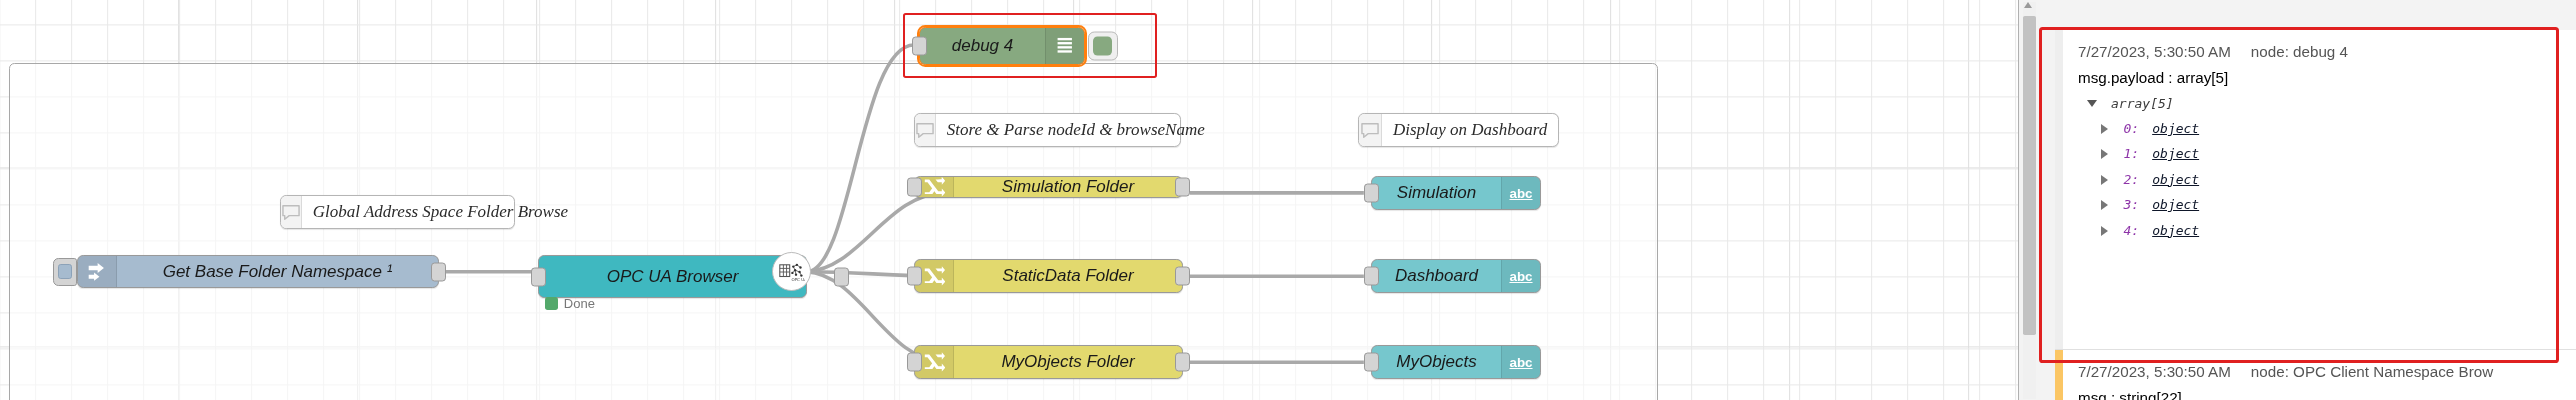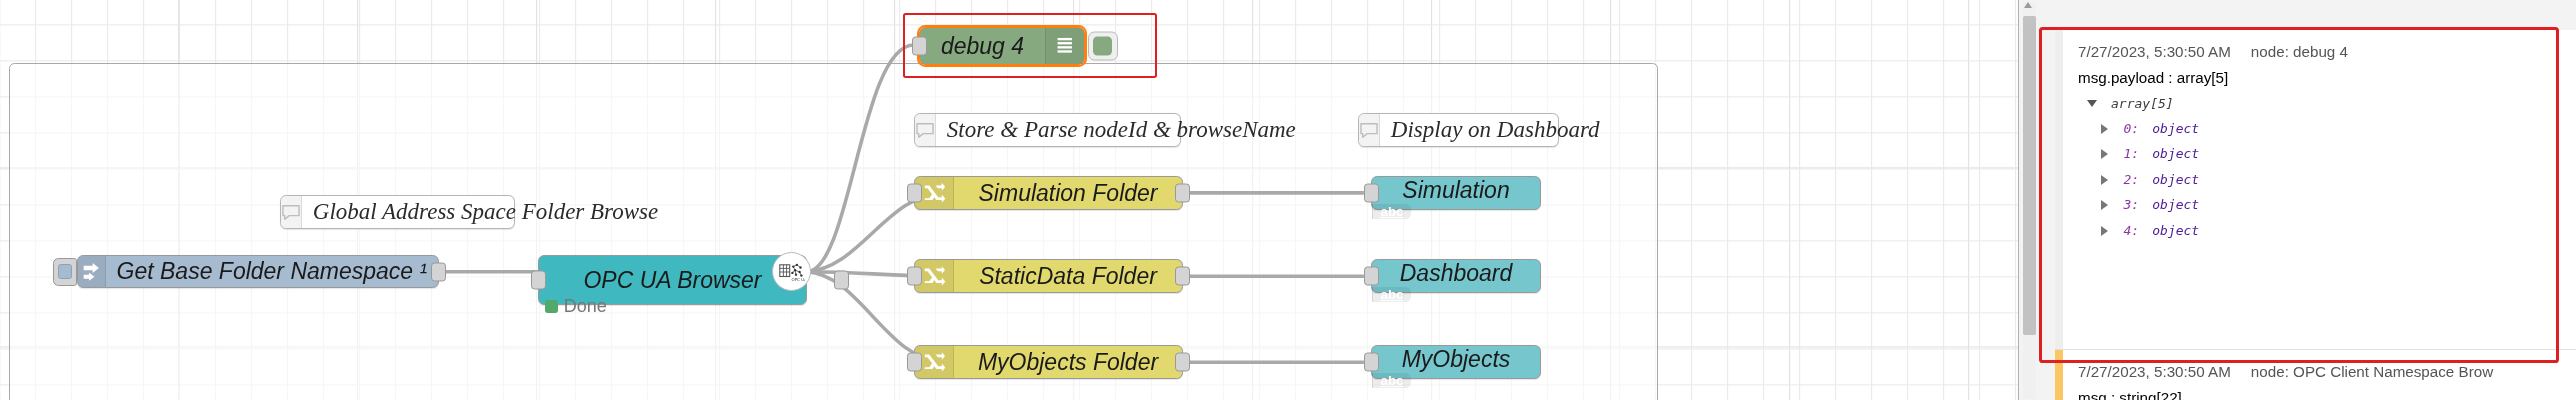--- a/index.html
+++ b/index.html
@@ -54,21 +54,21 @@
     box-shadow: 0 0.9px 0.9px rgba(0,0,0,.10);
     overflow: visible;
   }
   .node .body {
     flex: 1;
     display: flex;
     align-items: center;
     justify-content: center;
     padding: 0 10.8px;
     font-style: italic;
-    font-size: 23px;
+    font-size: 17px;
     color: #1a1a1a;
     white-space: nowrap;
   }
   .node .icon-l, .node .icon-r {
     width: 39px;
     display: flex; align-items: center; justify-content: center;
     background: rgba(0,0,0,.07);
   }
   .node .icon-l { border-right: 0.9px solid rgba(0,0,0,.10); border-radius: 5.4px 0 0 5.4px; }
   .node .icon-r { border-left: 0.9px solid rgba(0,0,0,.10); border-radius: 0 5.4px 5.4px 0; }
@@ -82,21 +82,21 @@
     border-radius: 3.6px;
     top: 50%; transform: translateY(-50%);
   }
   .port.in  { left: -8px; }
   .port.out { right: -8px; }
 
   
   .n-inject  { background: #a6bbcf; }
   .n-opcua   { background: #3fb8c0; }
   .n-change  { background: #e2d96e; }
-  .n-text    { background: #76c7cd; flex-direction: column; }
+  .n-text    { background: #76c7cd; }
   .n-debug   { background: #87a980; }
   .n-comment { background: #fff; border-color: #b5b5b5; }
   .n-comment .icon-l { background: #f3f3f3; }
   .n-comment .body { color: #2b2b2b; font-family: Liberation Serif, serif; }
 
   
   .inject-btn {
     position: absolute;
     left: -25px; top: 50%; transform: translateY(-50%);
     width: 24px; height: 28px;
@@ -121,21 +121,21 @@
   }
   .debug-toggle i {
     display: block; width: 19px; height: 19px;
     background: #87a980; border-radius: 4.5px;
   }
 
   
   .node-status {
     position: absolute;
     display: flex; align-items: center; gap: 6.3px;
-    font-size: 18px; color: #777;
+    font-size: 13px; color: #777;
     white-space: nowrap;
   }
   .node-status .dot { width: 12.5px; height: 12.5px; border-radius: 2.7px; background: #53a96b; }
 
   
   .select-rect {
     position: absolute;
     border: 2.7px solid #e02020;
     border-radius: 2.7px;
     pointer-events: none;
@@ -198,21 +198,21 @@
     display: flex; align-items: center; gap: 13px;
     font-size: 13px; line-height: 20px;
     padding: 2.7px 0;
     font-family: "DejaVu Sans Mono", monospace;
     white-space: nowrap;
   }
   .tw { width: 12.5px; display:flex; align-items:center; justify-content:center; }
   .tw .tri-r { width:0;height:0;border-top:5.4px solid transparent;border-bottom:5.4px solid transparent;border-left:7.2px solid #777; }
   .tw .tri-d { width:0;height:0;border-left:5.4px solid transparent;border-right:5.4px solid transparent;border-top:7.2px solid #555; }
   .k-idx { color: #8d34a8; font-style: italic; }
-  .k-type { color: #4c1d95; font-style: italic; }
+  .k-type { color: #0f172a; font-style: italic; text-decoration: underline; }
   .k-arr { color: #3a3a3a; font-style: italic; }
   .child { padding-left: 12.5px; }
 
   .sel-panel {
     position: absolute;
     left: 20px; top: 27px;
     width: 520px; height: 336px;
     border: 3.6px solid #e02020;
     border-radius: 3.6px;
     pointer-events: none;
@@ -280,21 +280,21 @@
       <div class="icon-l">
         <svg width="21.5" height="20" viewBox="0 0 24 22">
           <path d="M3 4 h10 v-3 l7 5.5 -7 5.5 v-3 h-10 z" fill="#fff"></path>
           <path d="M3 14 h6 v-2.5 l6 4.7 -6 4.7 v-2.5 h-6 z" fill="#fff"></path>
         </svg>
       </div>
       <div class="body">Get Base Folder Namespace ¹</div>
       <div class="port out"></div>
     </div>
 
-    <div class="node n-opcua" style="left:538px; top:255px; width:269px; height:50px;">
+    <div class="node n-opcua" style="left:538px; top:255px; width:269px; height:43px;">
       <div class="port in"></div>
       <div class="body">OPC UA Browser</div>
       <div class="icon-r" style="background:#fff; border:0.9px solid #bbb; border-radius:50%; width:39px; height:39px; position:absolute; right:-5.4px; top:-3.6px; flex-direction:column;">
         <svg width="27" height="20" viewBox="0 0 30 22">
           <rect x="2" y="3" width="11" height="13" fill="none" stroke="#555" stroke-width="1.2"></rect>
           <line x1="2" y1="7" x2="13" y2="7" stroke="#555" stroke-width="1"></line>
           <line x1="2" y1="11" x2="13" y2="11" stroke="#555" stroke-width="1"></line>
           <line x1="6" y1="3" x2="6" y2="16" stroke="#555" stroke-width="1"></line>
           <line x1="9.5" y1="3" x2="9.5" y2="16" stroke="#555" stroke-width="1"></line>
           <g fill="#333">
@@ -319,21 +319,21 @@
           <text x="15" y="21" font-size="4.5" fill="#444" font-family="DejaVu Sans, sans-serif">OPC UA</text>
         </svg>
       </div>
       <div class="port out" style="right:-43px;"></div>
     </div>
     <div class="node-status" style="left:545px; top:296px;">
       <span class="dot"></span>
       <span>Done</span>
     </div>
 
-    <div class="node n-change" style="left:914px; top:176px; width:269px; height:34px;text-align:right;">
+    <div class="node n-change" style="left:914px; top:176px; width:269px; height:22px;text-align:right;">
       <div class="port in"></div>
       <div class="icon-l">
         <svg width="21.5" height="21.5" viewBox="0 0 24 24">
           <path d="M2 4 h5 l10 13 h4 v-3 l4 4.5 -4 4.5 v-3 h-6 L5 7 H2 z" fill="#fff"></path>
           <path d="M16 4 h5 v-3 l4 4.5" fill="#fff"></path>
           <path d="M2 18 h5 l4.5 -6 2.5 3.2 -3.5 4.8 H2 z" fill="#fff"></path>
           <path d="M14 4 h7 v-2.6 l3.6 4.2 -3.6 4.2 V7 h-4.5 z" fill="#fff"></path>
         </svg>
       </div>
       <div class="body">Simulation Folder</div>

